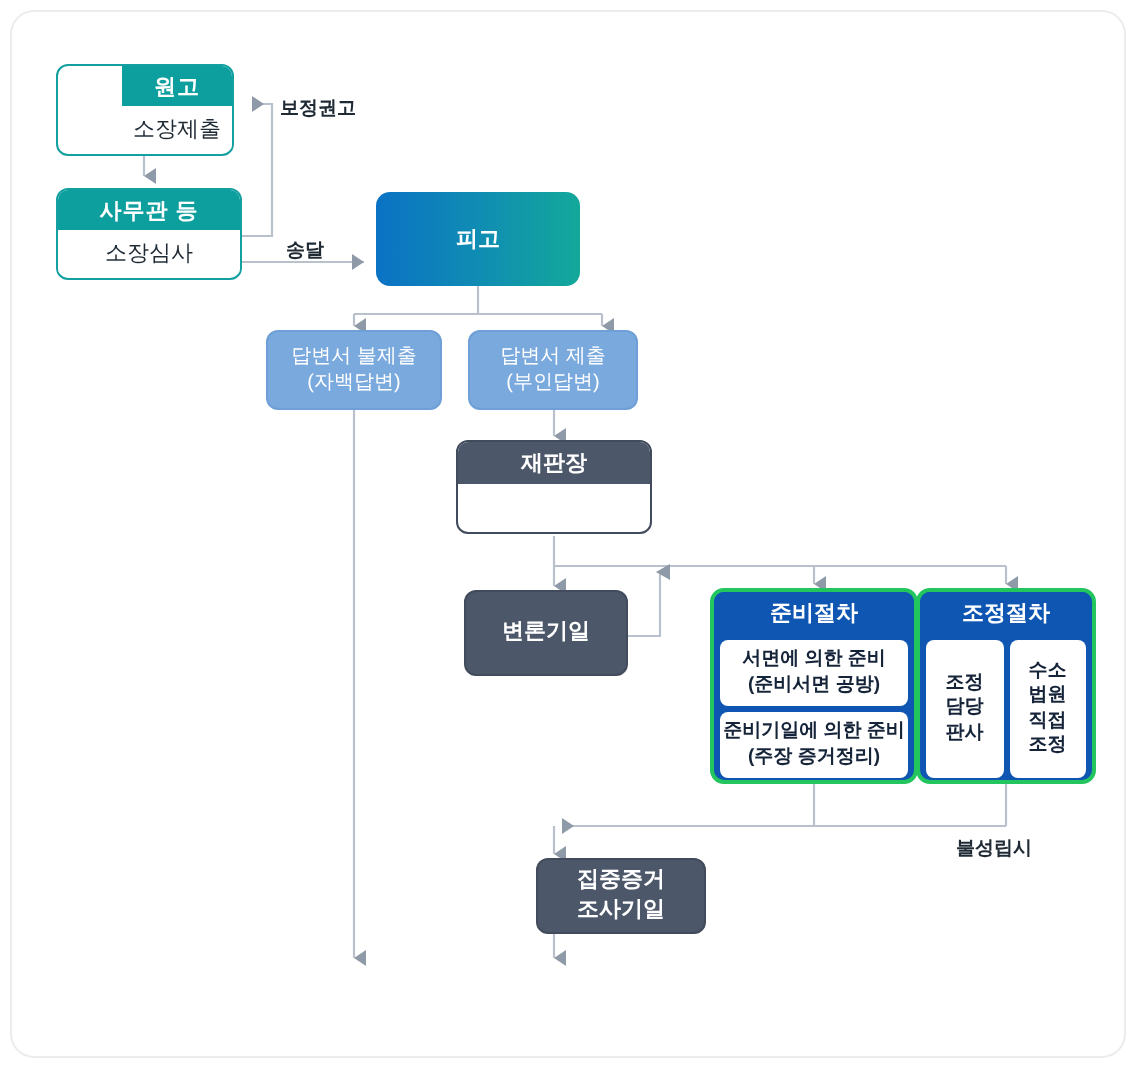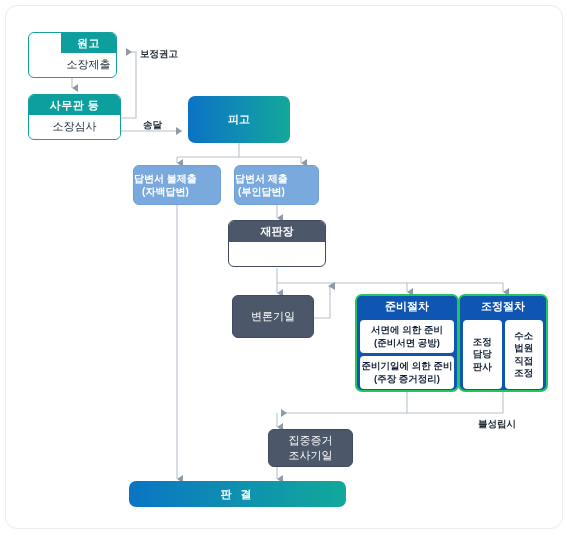--- a/index.html
+++ b/index.html
@@ -54,28 +54,28 @@
   }
   .verdict{
     background:linear-gradient(90deg,#0a74c4 0%,#0f93ad 55%,#12a89b 100%);
     color:#fff;font-weight:bold;font-size:11px;letter-spacing:3px;
     display:flex;align-items:center;justify-content:center;
     border-radius:7px;
   }
   
   .lblue{
     background:#7aa9dd;border:1px solid #6e9fd6;color:#ffffff;
-    font-weight:bold;font-size:10px;line-height:1.35;
-    display:flex;align-items:center;
+    font-weight:normal;font-size:10px;line-height:1.35;
+    display:flex;align-items:center;justify-content:center;
     text-align:center;border-radius:6px;
   }
   
   .slate{
     background:#4c5769;border:1px solid #414b5c;color:#fff;
-    font-weight:normal;font-size:11px;line-height:1.35;
+    font-weight:bold;font-size:11px;line-height:1.35;
     display:flex;align-items:center;justify-content:center;
     text-align:center;border-radius:6px;
   }
   .card-slate{ border:1px solid #414b5c; background:#fff; border-radius:6px;}
   .card-slate .hd{
     background:#4c5769;color:#fff;font-weight:bold;font-size:11px;
     display:flex;align-items:center;justify-content:center;height:21px;
   }
   .card-slate .bd{
     background:#fff;color:#1f2a34;font-size:10.5px;
@@ -226,20 +226,17 @@
     </div>
   </div>
 
   <div class="node slate" style="left:232px;top:429px;width:85px;height:38px;margin-left:36px;">
     <div>
       <div>집중증거</div>
       <div>조사기일</div>
     </div>
   </div>
 
-  <div class="node verdict" style="left:129px;top:481px;width:217px;height:26px;">
-    <span>판 결</span>
-  </div>
 
   <div class="lbl" style="left:140px;top:48px;">보정권고</div>
   <div class="lbl" style="left:143px;top:119px;">송달</div>
   <div class="lbl" style="left:478px;top:418px;">불성립시</div>
 </div>
 
 </body></html>

